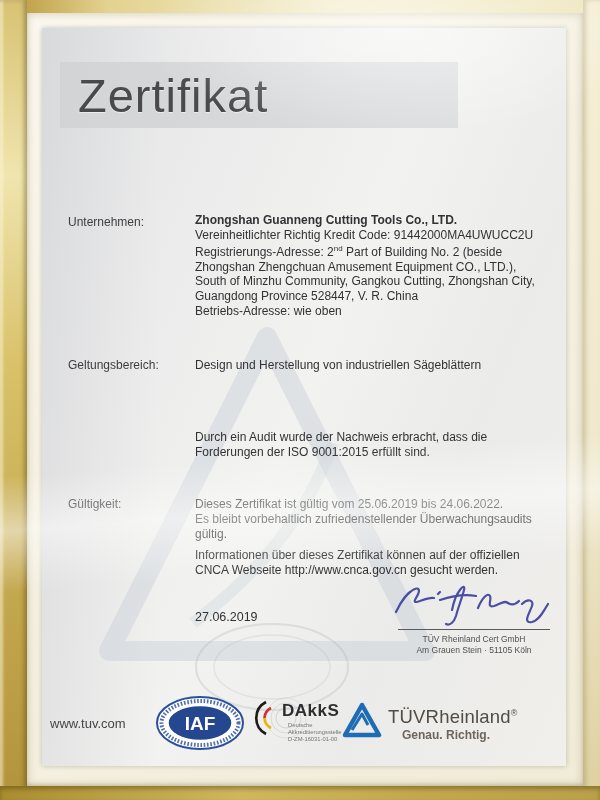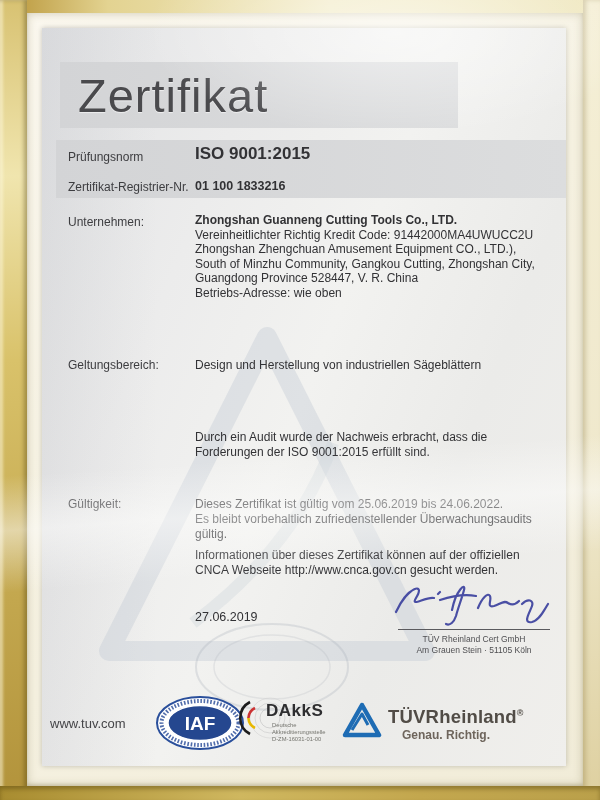--- a/index.html
+++ b/index.html
@@ -43,21 +43,21 @@
 
   .wm{position:absolute;pointer-events:none;}
 
   .sig-line{position:absolute;left:356px;top:601px;width:152px;height:1px;background:#5a5a5e;}
   .issuer{position:absolute;left:348px;top:606px;width:168px;text-align:center;
     font-size:8.5px;line-height:10.5px;color:#4f4f52;}
 
   .website{position:absolute;left:8px;top:688px;font-size:13px;color:#454548;}
   .dakks-name{position:absolute;left:30px;top:1px;font-size:17px;font-weight:bold;color:#2e2e30;letter-spacing:.5px;}
   .dakks-small{position:absolute;left:36px;top:22px;font-size:5.8px;line-height:7px;color:#75756f;}
-  .tuv-name{position:absolute;left:346px;top:678px;font-size:18.5px;font-weight:bold;color:#514c46;letter-spacing:.2px;}
+  .tuv-name{position:absolute;left:346px;top:678px;font-size:18.5px;font-weight:normal;color:#514c46;letter-spacing:.2px;}
   .tuv-name sup{font-size:9px;}
   .tuv-tag{position:absolute;left:348px;top:700px;font-size:12px;font-weight:bold;color:#6e655c;margin-left:12px;}
 
   .glare{position:absolute;pointer-events:none;}
   .shade-left{inset:0;background:linear-gradient(90deg,rgba(130,132,140,.10),rgba(0,0,0,0) 22%);}
   .glare-top{left:100px;top:-40px;width:460px;height:150px;
     background:radial-gradient(ellipse at 55% 30%,rgba(255,255,255,.55),rgba(255,255,255,0) 70%);}
   .glare-main{left:-90px;top:360px;width:760px;height:240px;transform:rotate(-12deg);
     background:linear-gradient(8deg,rgba(255,255,255,0) 32%,rgba(253,253,252,.5) 50%,rgba(255,255,255,0) 66%);}
 </style>
@@ -81,31 +81,26 @@
       </svg>
       <svg class="wm" style="left:150px;top:592px" width="160" height="95" viewBox="0 0 160 95">
         <ellipse cx="80" cy="47" rx="76" ry="43" fill="none" stroke="rgba(165,172,182,.28)" stroke-width="2"></ellipse>
         <ellipse cx="80" cy="47" rx="58" ry="32" fill="none" stroke="rgba(165,172,182,.20)" stroke-width="1.5"></ellipse>
       </svg>
 
       <div class="band title-band">
         <div class="cert-title">Zertifikat</div>
       </div>
 
-      <div class="band meta-band">
-        <span class="lbl" style="left:12px;top:10px">Prüfungsnorm</span>
-        <span class="val bold" style="left:139px;top:4px;font-size:17px">ISO 9001:2015</span>
-        <span class="lbl" style="left:12px;top:40px">Zertifikat-Registrier-Nr.</span>
-        <span class="val bold" style="left:139px;top:39px;font-size:12.5px">01 100 1833216</span>
-      </div>
 
       <span class="lbl" style="left:26px;top:187px">Unternehmen:</span>
       <div class="blk" style="left:153px;top:185px">
         <div class="bold">Zhongshan Guanneng Cutting Tools Co., LTD.</div>
         <div>Vereinheitlichter Richtig Kredit Code: 91442000MA4UWUCC2U</div>
+        <div><span>Registrierungs-Adresse: 2</span><sup>nd</sup><span> Part of Building No. 2 (beside</span></div>
         <div>Zhongshan Zhengchuan Amusement Equipment CO., LTD.),</div>
         <div>South of Minzhu Community, Gangkou Cutting, Zhongshan City,</div>
         <div>Guangdong Province 528447, V. R. China</div>
         <div>Betriebs-Adresse: wie oben</div>
       </div>
 
       <span class="lbl" style="left:26px;top:330px">Geltungsbereich:</span>
       <span class="val" style="left:153px;top:330px;width:372px">Design und Herstellung von industriellen Sägeblättern</span>
 
       <div class="blk2" style="left:153px;top:402px">
@@ -142,21 +137,21 @@
 
       <span class="website">www.tuv.com</span>
 
       <svg style="position:absolute;left:112px;top:666px" width="92" height="58" viewBox="0 0 92 58">
         <ellipse cx="46" cy="29" rx="43" ry="26" fill="#ffffff" stroke="#2a4f9b" stroke-width="2"></ellipse>
         <ellipse cx="46" cy="29" rx="38.5" ry="22" fill="none" stroke="#33549c" stroke-width="4" stroke-dasharray="1.6 1.7" opacity="0.85"></ellipse>
         <ellipse cx="46" cy="29" rx="32" ry="17.5" fill="#25478f" stroke="#ffffff" stroke-width="1.4"></ellipse>
         <text x="46" y="36" text-anchor="middle" font-size="19" font-weight="bold" fill="#ffffff" font-family="Liberation Sans, sans-serif">IAF</text>
       </svg>
 
-      <div style="position:absolute;left:194px;top:672px;width:132px;height:56px">
+      <div style="position:absolute;left:210px;top:672px;width:132px;height:56px">
         <svg style="position:absolute;left:0;top:-6px" width="60" height="52" viewBox="0 0 60 52">
           <circle cx="34" cy="24" r="10" fill="none" stroke="#c2c2c2" stroke-width=".8" opacity=".8"></circle>
           <circle cx="34" cy="24" r="15" fill="none" stroke="#c6c6c6" stroke-width=".8" opacity=".7"></circle>
           <circle cx="34" cy="24" r="20" fill="none" stroke="#cccccc" stroke-width=".8" opacity=".6"></circle>
           <path d="M14 8 A18 18 0 0 0 14 40" fill="none" stroke="#1c1c1c" stroke-width="2.6"></path>
           <path d="M19 14 A12 12 0 0 0 12.4 24" fill="none" stroke="#c33" stroke-width="2.6"></path>
           <path d="M12.4 24 A12 12 0 0 0 19 34" fill="none" stroke="#e8b800" stroke-width="2.6"></path>
         </svg>
         <span class="dakks-name">DAkkS</span>
         <div class="dakks-small">

